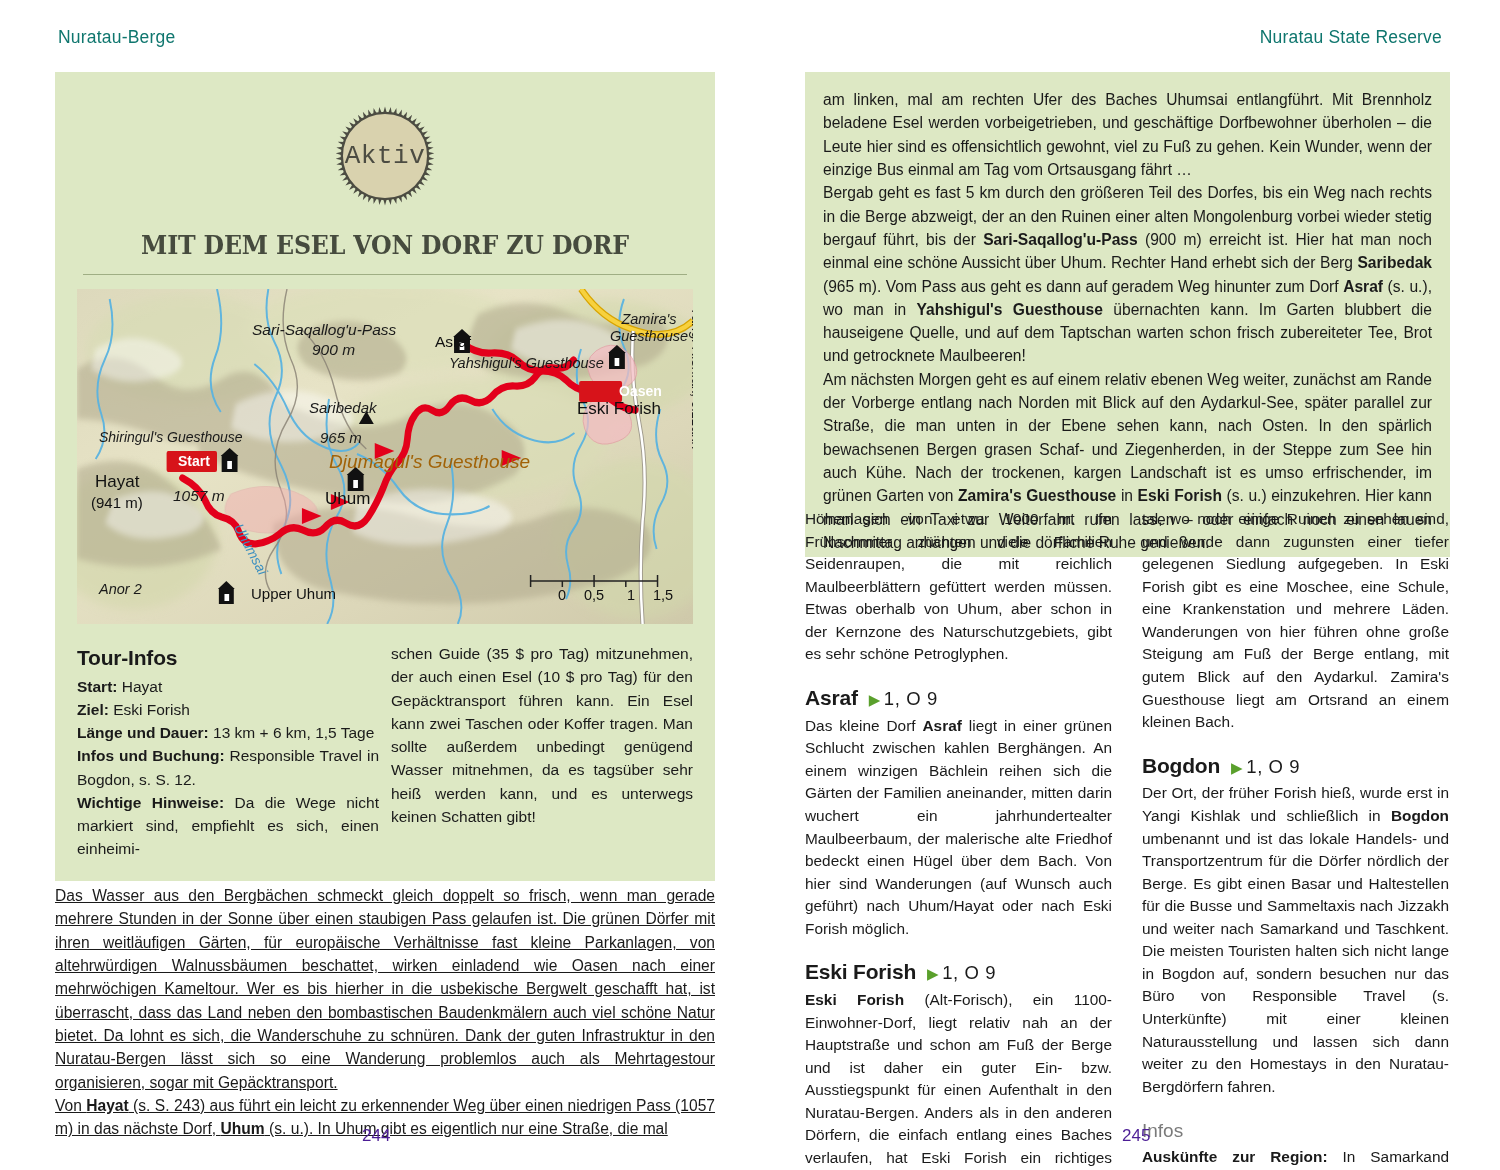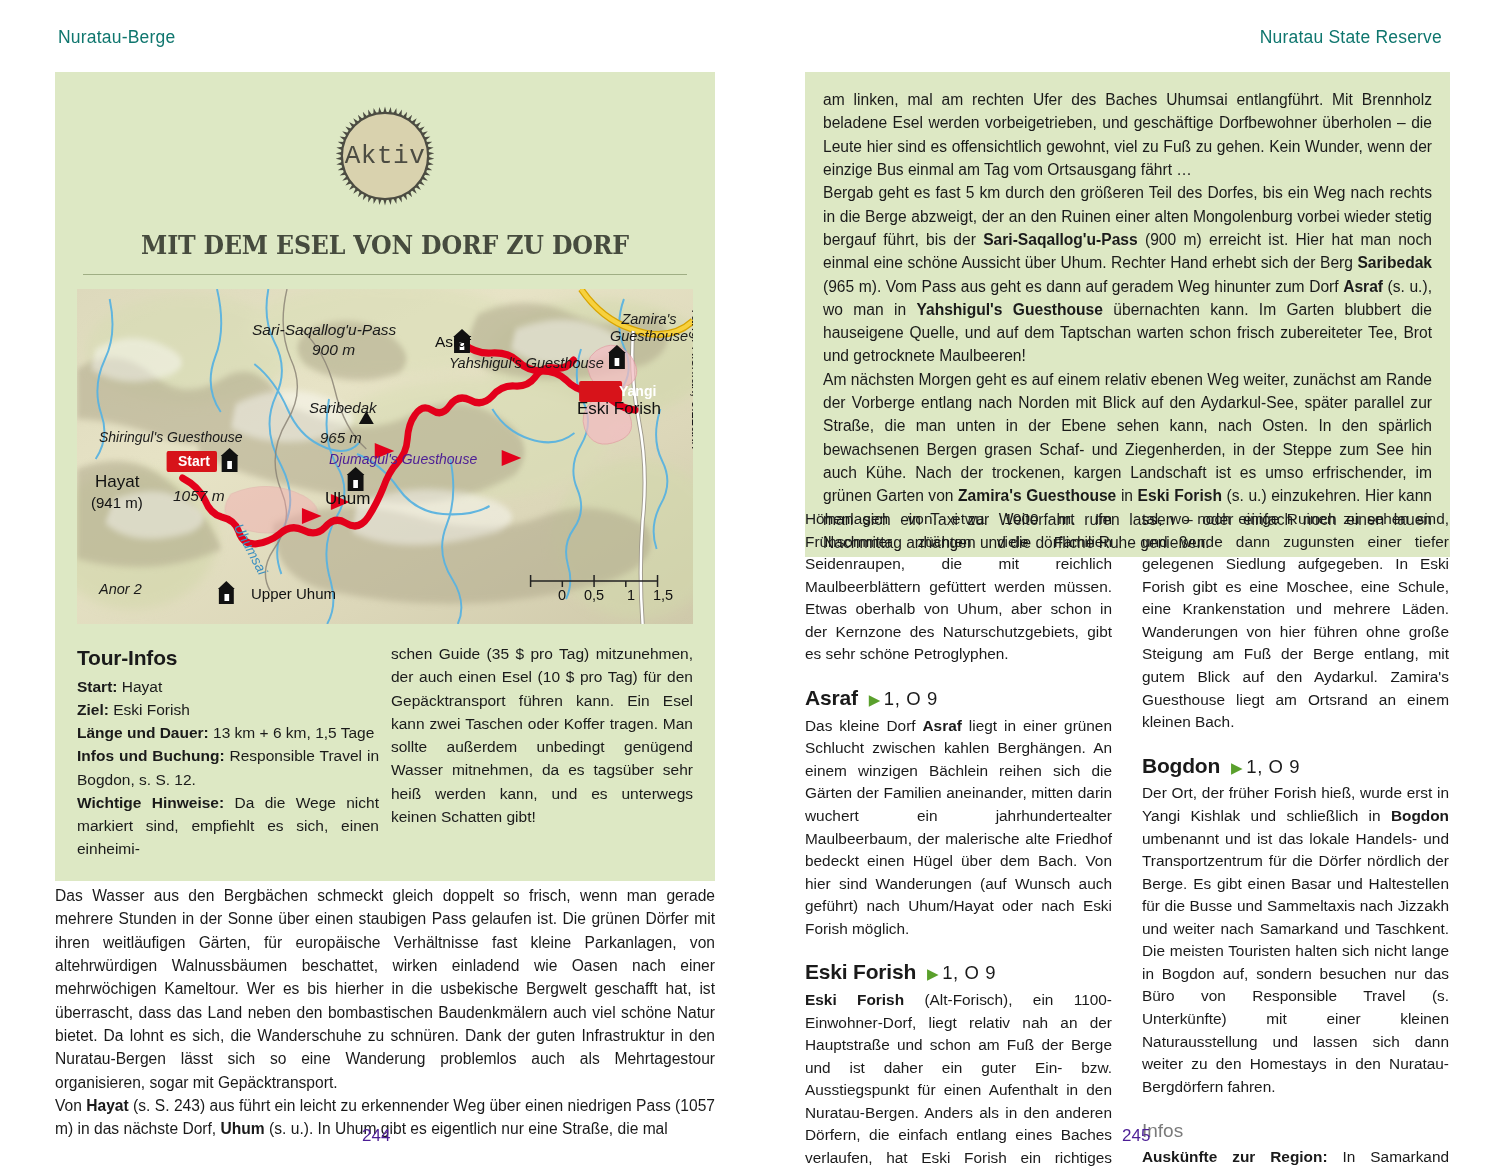--- a/index.html
+++ b/index.html
@@ -64,21 +64,21 @@
 
   
   .tourinfo{display:flex;gap:12px;margin-top:18px;}
   .tourinfo .c{flex:1;font-size:15.5px;line-height:1.5;}
   .tourinfo h3{
     margin:0 0 1px 0;font-size:21px;font-weight:bold;letter-spacing:-.2px;
   }
   .tourinfo p{margin:0;text-align:justify;}
   .tourinfo .c.right p{text-align:justify;}
   b{font-weight:bold;}
-  .left-body{position:absolute;left:55px;top:884px;width:660px;}
+  .left-body{position:absolute;left:55px;top:884px;width:660px;text-decoration:underline;}
   .left-body p{margin:0;text-align:justify;font-size:15.6px;line-height:1.495;}
 
   .greenbox.right-top{
     padding:16px 18px 3px 18px;
     font-size:15.6px;line-height:1.495;
   }
   .greenbox.right-top p{margin:0;text-align:justify;}
 
   
   .twocol{
@@ -266,27 +266,27 @@
           <div class="mt" style="position:absolute;left:372px;top:66px;font-size:14.5px;color:#1a1a1a;">Yahshigul's Guesthouse</div>
 
           <div class="mt" style="position:absolute;left:512px;top:22px;font-size:14.5px;color:#1a1a1a;text-align:center;line-height:1.15;width:120px;">Zamira's Guesthouse</div>
           <div style="position:absolute;left:500px;top:110px;font-size:17px;color:#111;">Eski Forish</div>
 
           <div class="mt" style="position:absolute;left:232px;top:110px;font-size:15px;color:#1a1a1a;">Saribedak</div>
           <div class="mt" style="position:absolute;left:243px;top:140px;font-size:15px;color:#1a1a1a;">965 m</div>
 
           <div class="mt" style="position:absolute;left:22px;top:140px;font-size:14px;color:#1a1a1a;">Shiringul's Guesthouse</div>
           <div style="position:absolute;left:101px;top:164px;font-size:14px;font-weight:bold;color:#fff;">Start</div>
-          <div style="position:absolute;left:542px;top:94px;font-size:14px;font-weight:bold;color:#fff;">Yangi</div>
+          <div style="position:absolute;left:542px;top:94px;font-size:14px;font-weight:bold;color:#fff;">Oasen</div>
 
           <div style="position:absolute;left:18px;top:183px;font-size:17px;color:#111;">Hayat</div>
           <div style="position:absolute;left:14px;top:205px;font-size:15px;color:#111;">(941 m)</div>
           <div class="mt" style="position:absolute;left:96px;top:198px;font-size:15.5px;color:#1a1a1a;">1057 m</div>
 
-          <div class="mt" style="position:absolute;left:252px;top:162px;font-size:14px;color:#4c1d95;">Djumagul's Guesthouse</div>
+          <div class="mt" style="position:absolute;left:252px;top:162px;font-size:19px;color:#a16207;">Djumagul's Guesthouse</div>
           <div style="position:absolute;left:248px;top:200px;font-size:17px;color:#111;">Uhum</div>
 
           <div class="mt" style="position:absolute;left:22px;top:292px;font-size:14.5px;color:#1a1a1a;">Anor 2</div>
           <div style="position:absolute;left:174px;top:296px;font-size:15px;color:#111;">Upper Uhum</div>
 
           <div style="position:absolute;left:168px;top:232px;font-size:14px;color:#3a8fc0;transform:rotate(62deg);transform-origin:left top;font-style:italic;">Uhumsai</div>
           <div style="position:absolute;left:628px;top:18px;font-size:14.5px;color:#1a1a1a;font-style:italic;transform:rotate(90deg);transform-origin:left top;white-space:nowrap;">Yangi Kishlak, Jizzakh</div>
 
           <div style="position:absolute;left:481px;top:298px;font-size:14.5px;color:#111;">0</div>
           <div style="position:absolute;left:507px;top:298px;font-size:14.5px;color:#111;">0,5</div>

